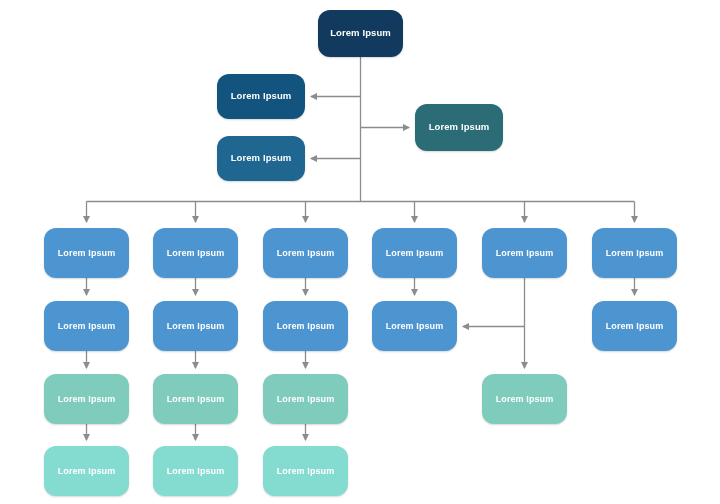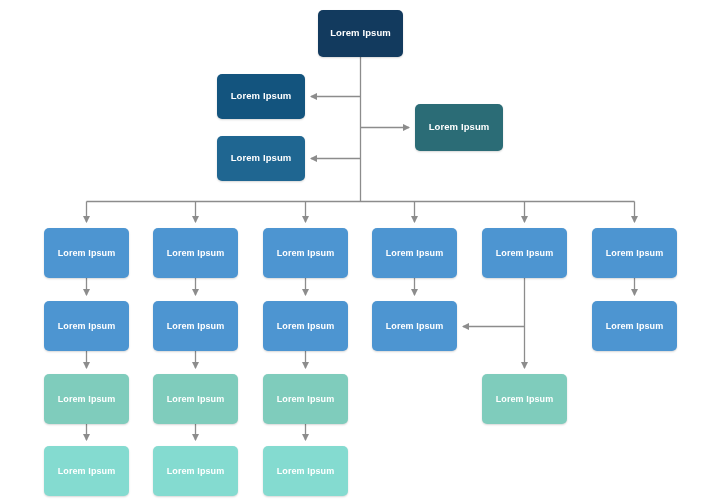--- a/index.html
+++ b/index.html
@@ -21,21 +21,21 @@
     position: absolute;
     left: 0;
     top: 0;
     width: 720px;
     height: 504px;
     pointer-events: none;
   }
   .node {
     position: absolute;
     box-sizing: border-box;
-    border-radius: 5px;
+    border-radius: 12px;
     display: flex;
     align-items: center;
     justify-content: center;
     color: #ffffff;
     font-weight: bold;
     letter-spacing: 0.1px;
     text-align: center;
     line-height: 1.15;
     box-shadow: 0 1px 2px rgba(0,0,0,0.16);
     user-select: none;

